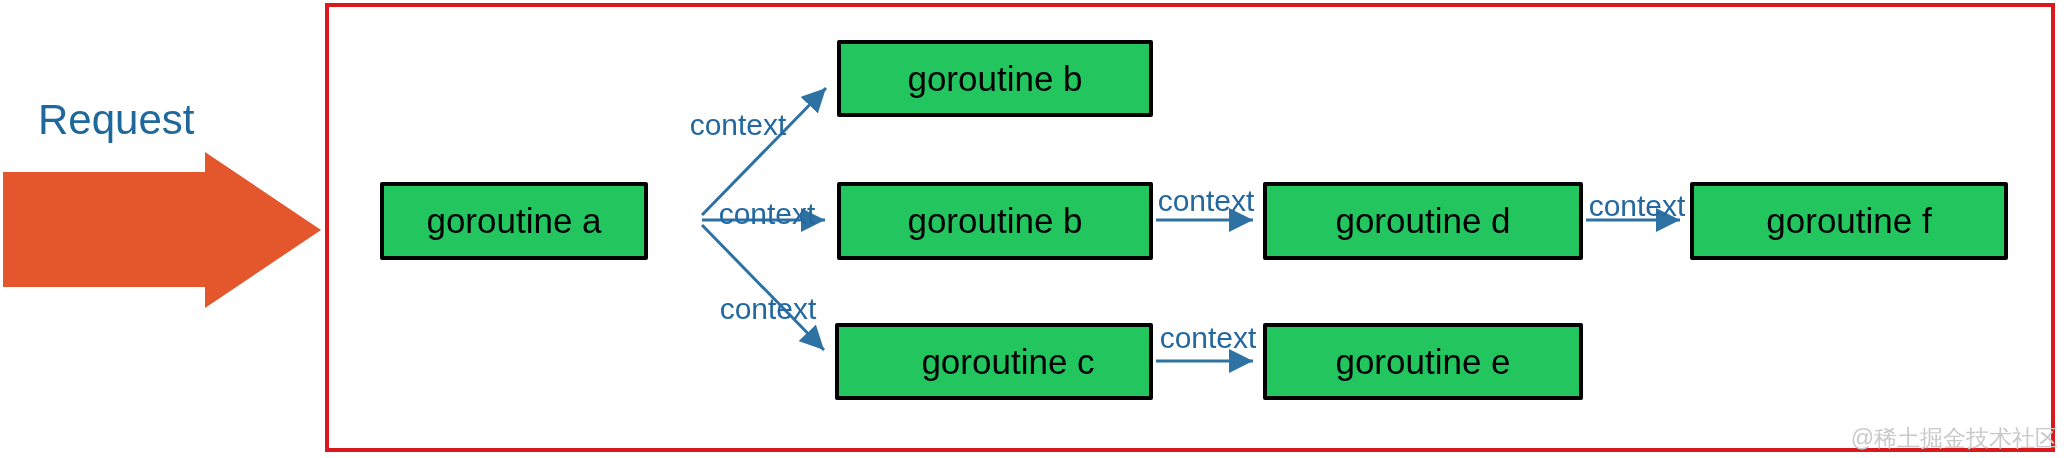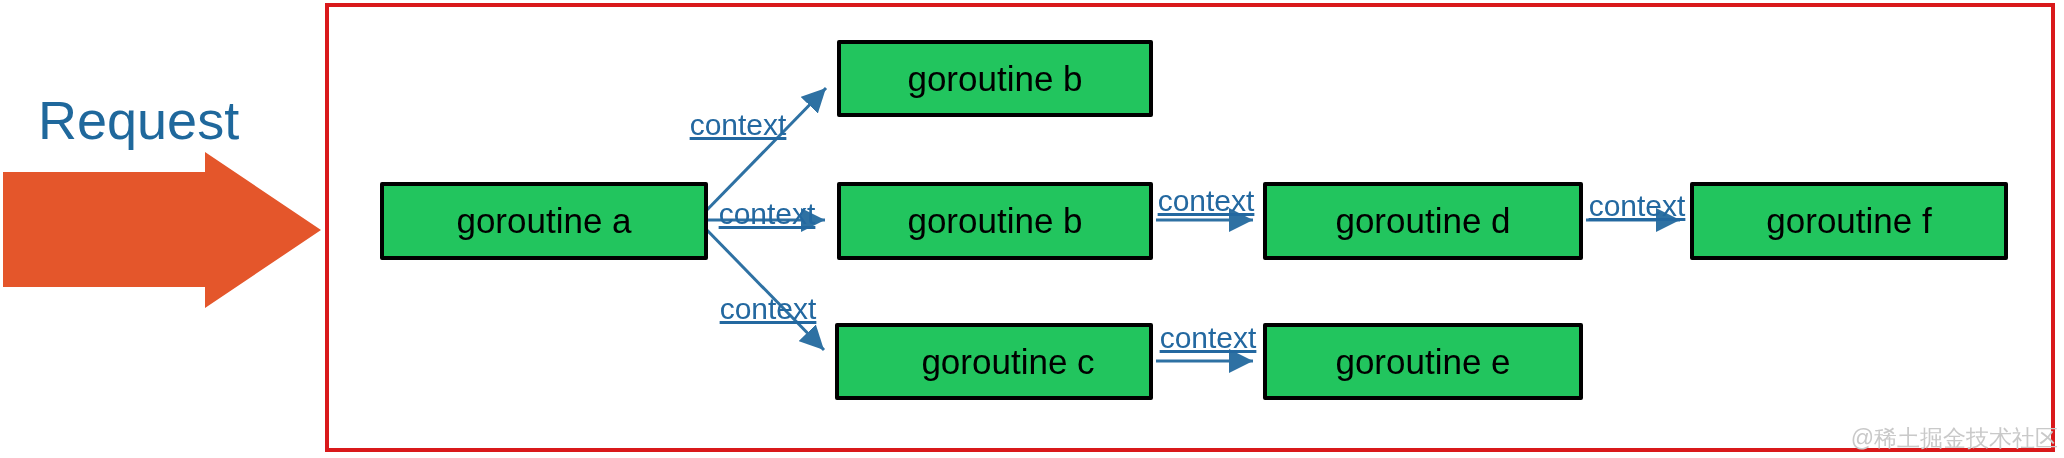--- a/index.html
+++ b/index.html
@@ -5,21 +5,21 @@
   html,body{margin:0;padding:0;background:#ffffff;}
   .stage{
     position:relative;
     width:2064px;height:458px;
     background:#ffffff;
     font-family:"Liberation Sans", sans-serif;
     overflow:hidden;
   }
   .request-label{
     position:absolute;left:38px;top:98px;
-    font-size:54px;line-height:44px;
+    font-size:42px;line-height:44px;
     color:#1f689c;
     letter-spacing:0px;
   }
   .frame{
     position:absolute;left:325px;top:3px;
     width:1730px;height:449px;
     border:4px solid #d9191b;
     box-sizing:border-box;
     background:transparent;
   }
@@ -28,33 +28,32 @@
   }
   .node{
     position:absolute;
     background:#22c55e;
     border:4px solid #000000;
     box-sizing:border-box;
     display:flex;align-items:center;justify-content:center;
     font-size:35px;color:#000000;
     border-radius:2px;
   }
-  .node-a   {left:380px; top:182px; width:328px; height:78px;justify-content:center;}
+  .node-a   {left:380px; top:182px; width:268px; height:78px;justify-content:center;}
   .node-btop{left:837px; top:40px;  width:316px; height:77px;}
   .node-bmid{left:837px; top:182px; width:316px; height:78px;}
   .node-c   {left:835px; top:323px; width:318px; height:77px;padding-left:28px;}
   .node-d   {left:1263px;top:182px; width:320px; height:78px;}
   .node-e   {left:1263px;top:323px; width:320px; height:77px;}
   .node-f   {left:1690px;top:182px; width:318px; height:78px;text-align:right;}
   .ctx{
     position:absolute;
     transform:translate(-50%,-50%);
     font-size:30px;color:#2368a0;
     white-space:nowrap;
-    text-decoration:underline;
   }
   .ctx-0{left:738px; top:125px;}
   .ctx-1{left:767px; top:214px;}
   .ctx-2{left:768px; top:309px;}
   .ctx-3{left:1206px;top:201px;}
   .ctx-4{left:1637px;top:206px;}
   .ctx-5{left:1208px;top:338px;}
   .watermark{
     position:absolute;right:6px;bottom:4px;
     font-size:23px;color:#c9c9c9;

